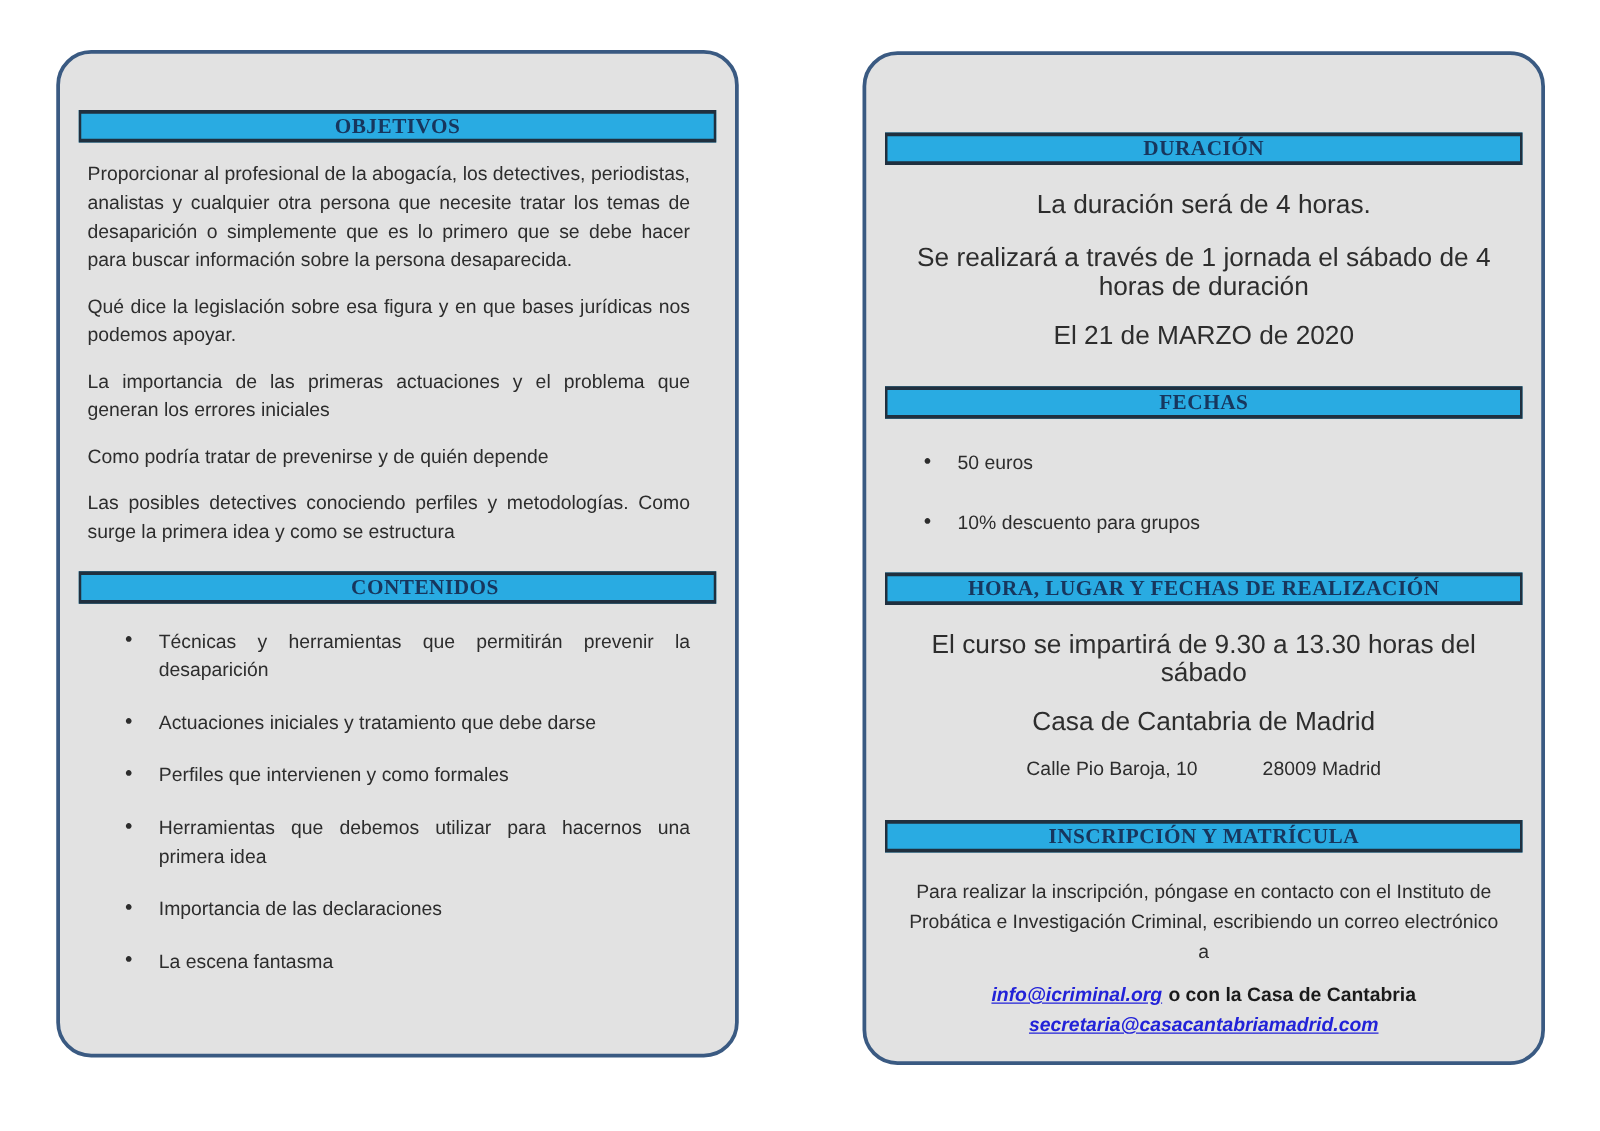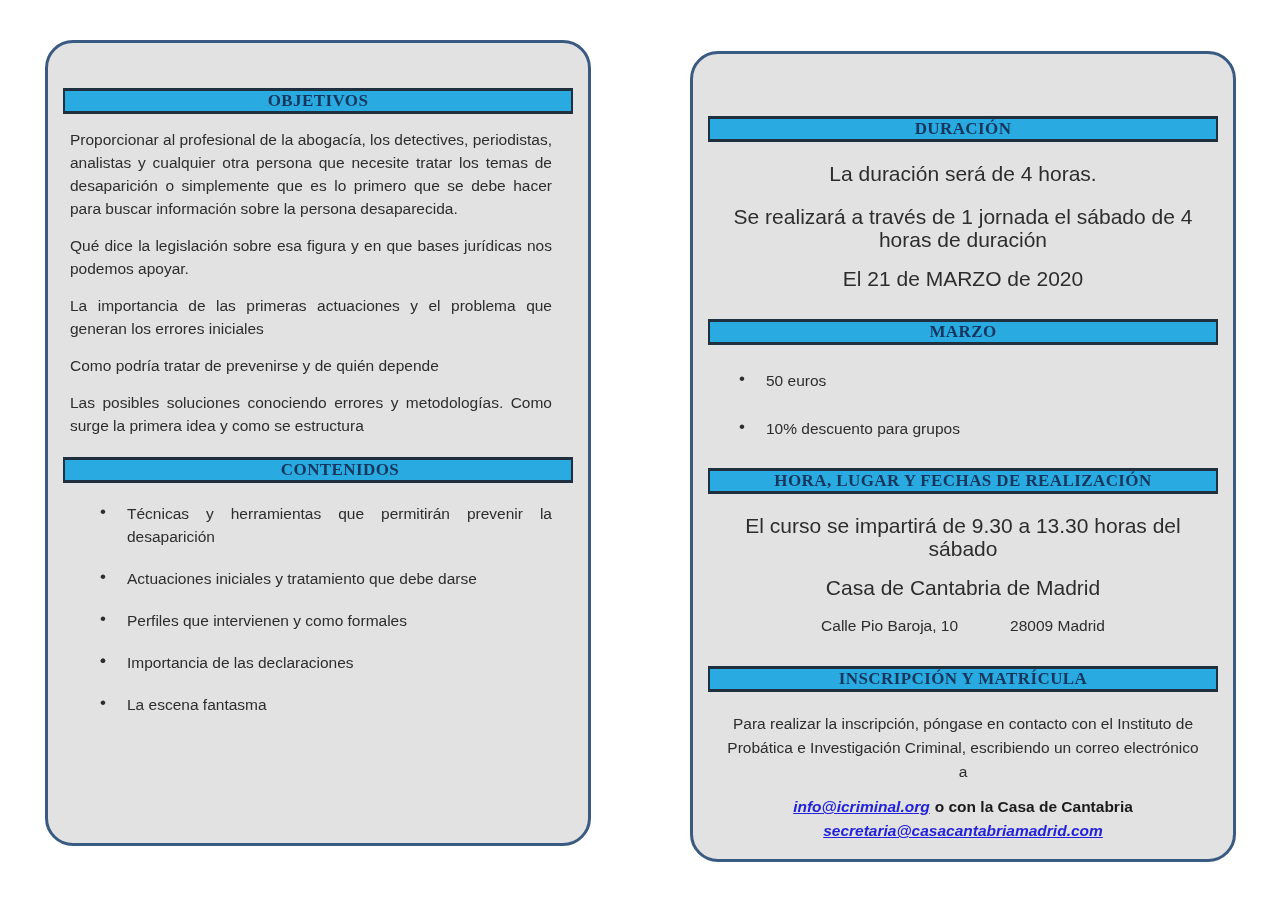--- a/index.html
+++ b/index.html
@@ -12,21 +12,21 @@
     overflow:hidden;
   }
   .panel {
     position:absolute;
     background:#e2e2e2;
     border:3px solid #3a5a82;
     border-radius:28px;
     box-sizing:border-box;
   }
   #left-panel  { left:45px;  top:40px; width:546px; height:806px; }
-  #right-panel { left:690px; top:51px; width:546px; height:811px; }
+  #right-panel { left:690px; top:41px; width:546px; height:811px; }
 
   .section-bar {
     background:#29abe2;
     border:2px solid #20303f;
     border-top-width:3px;
     border-bottom-width:3px;
     height:26px;
     margin:0 15px;
     box-sizing:border-box;
     display:flex; align-items:center; justify-content:center;
@@ -110,40 +110,41 @@
 <div class="panel" id="left-panel">
 
   <div class="section-bar">
     <span>OBJETIVOS</span>
   </div>
 
   <div class="para">Proporcionar al profesional de la abogacía, los detectives, periodistas, analistas y cualquier otra persona que necesite tratar los temas de desaparición o simplemente que es lo primero que se debe hacer para buscar información sobre la persona desaparecida.</div>
   <div class="para">Qué dice la legislación sobre esa figura y en que bases jurídicas nos podemos apoyar.</div>
   <div class="para">La importancia de las primeras actuaciones y el problema que generan los errores iniciales</div>
   <div class="para">Como podría tratar de prevenirse y de quién depende</div>
-  <div class="para">Las posibles soluciones conociendo errores y metodologías. Como surge la primera idea y como se estructura</div>
+  <div class="para">Las posibles detectives conociendo perfiles y metodologías. Como surge la primera idea y como se estructura</div>
 
   <div class="section-bar second">
     <span>CONTENIDOS</span>
   </div>
 
   <div class="li">
     <span class="dot">•</span>
     <span>Técnicas y herramientas que permitirán prevenir la desaparición</span>
   </div>
   <div class="li">
     <span class="dot">•</span>
     <span>Actuaciones iniciales y tratamiento que debe darse</span>
   </div>
   <div class="li">
     <span class="dot">•</span>
     <span>Perfiles que intervienen y como formales</span>
   </div>
   <div class="li">
     <span class="dot">•</span>
+    <span>Herramientas que debemos utilizar para hacernos una primera idea</span>
   </div>
   <div class="li">
     <span class="dot">•</span>
     <span>Importancia de las declaraciones</span>
   </div>
   <div class="li">
     <span class="dot">•</span>
     <span>La escena fantasma</span>
   </div>
 
@@ -153,21 +154,21 @@
 
   <div class="section-bar first">
     <span>DURACIÓN</span>
   </div>
 
   <div class="centered">La duración será de 4 horas.</div>
   <div class="centered">Se realizará a través de 1 jornada el sábado de 4 horas de duración</div>
   <div class="centered tight">El 21 de MARZO de 2020</div>
 
   <div class="section-bar bar-precio">
-    <span>MARZO</span>
+    <span>FECHAS</span>
   </div>
 
   <div class="li li-first">
     <span class="dot">•</span>
     <span>50 euros</span>
   </div>
   <div class="li li-gap">
     <span class="dot">•</span>
     <span>10% descuento para grupos</span>
   </div>

